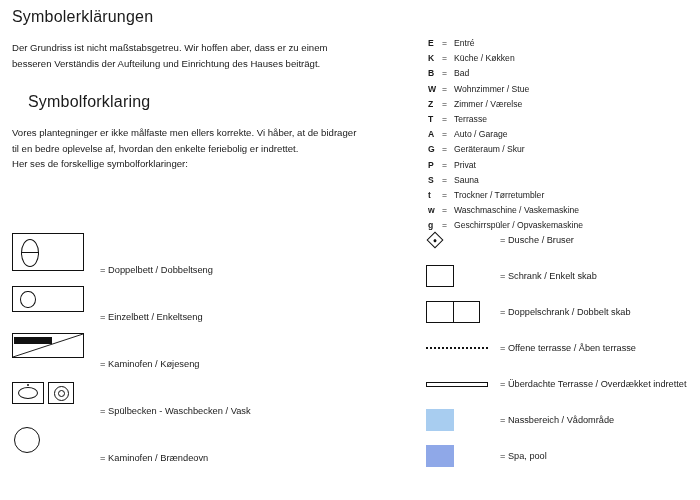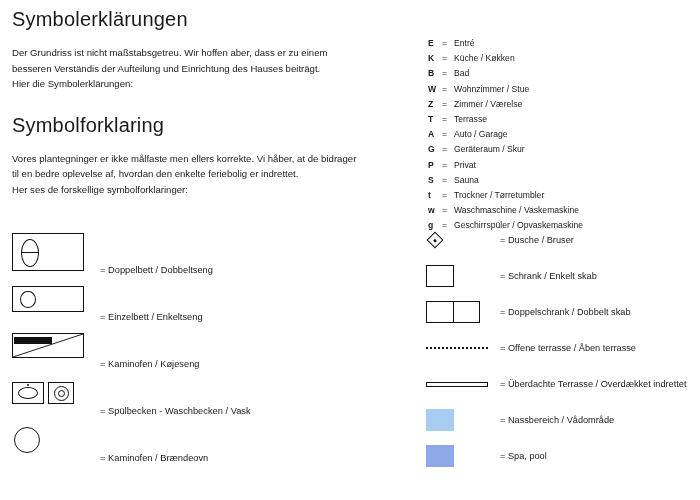--- a/index.html
+++ b/index.html
@@ -22,29 +22,29 @@
   }
 
   
   .left-col {
     position: absolute;
     left: 12px;
     top: 0;
     width: 400px;
   }
   h1.title-de {
-    font-size: 20px;
+    font-size: 16px;
     font-weight: normal;
     margin: 8px 0 14px 0;
     letter-spacing: 0.2px;
   }
   h1.title-da {
-    font-size: 20px;
+    font-size: 16px;
     font-weight: normal;
-    margin: 22px 0 14px 0;
+    margin: 22px 0 14px 16px;
     letter-spacing: 0.2px;
   }
   .intro {
     font-size: 9.6px;
     line-height: 1.62;
     margin: 0;
     width: 345px;
   }
   .intro div { white-space: normal; }
 
@@ -309,21 +309,20 @@
 </head>
 <body>
 
 <div class="page">
 
   <div class="left-col">
     <h1 class="title-de">Symbolerklärungen</h1>
     <div class="intro">
       <div>Der Grundriss ist nicht maßstabsgetreu. Wir hoffen aber, dass er zu einem</div>
       <div>besseren Verständis der Aufteilung und Einrichtung des Hauses beiträgt.</div>
-      <div>Hier die Symbolerklärungen:</div>
     </div>
     <h1 class="title-da">Symbolforklaring</h1>
     <div class="intro">
       <div>Vores plantegninger er ikke målfaste men ellers korrekte. Vi håber, at de bidrager</div>
       <div>til en bedre oplevelse af, hvordan den enkelte feriebolig er indrettet.</div>
       <div>Her ses de forskellige symbolforklaringer:</div>
     </div>
   </div>
 
   <div class="left-legend">

